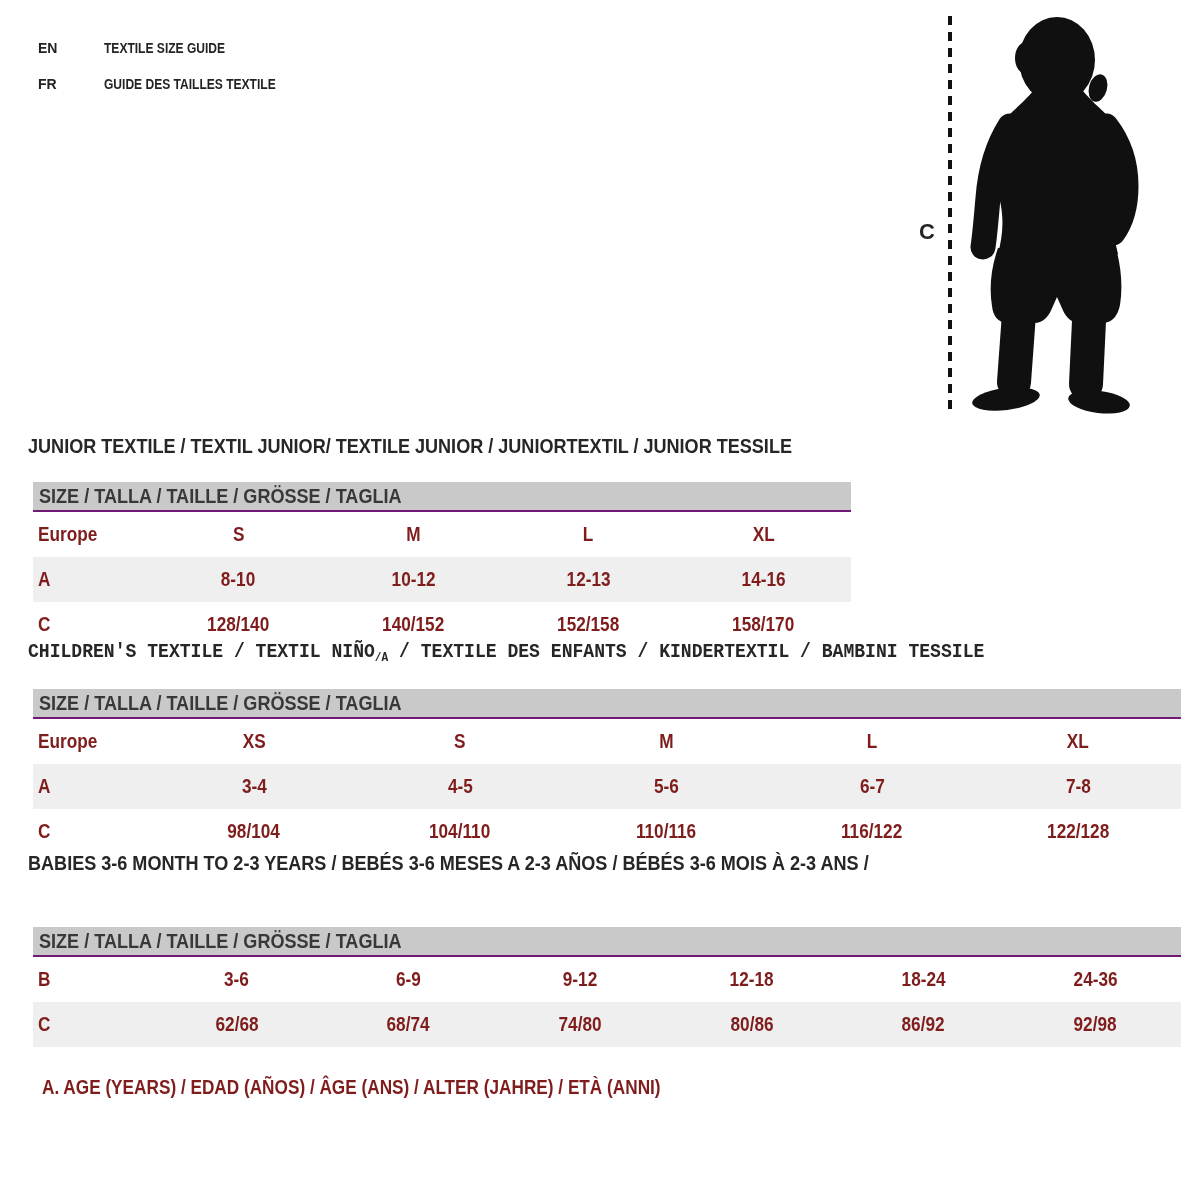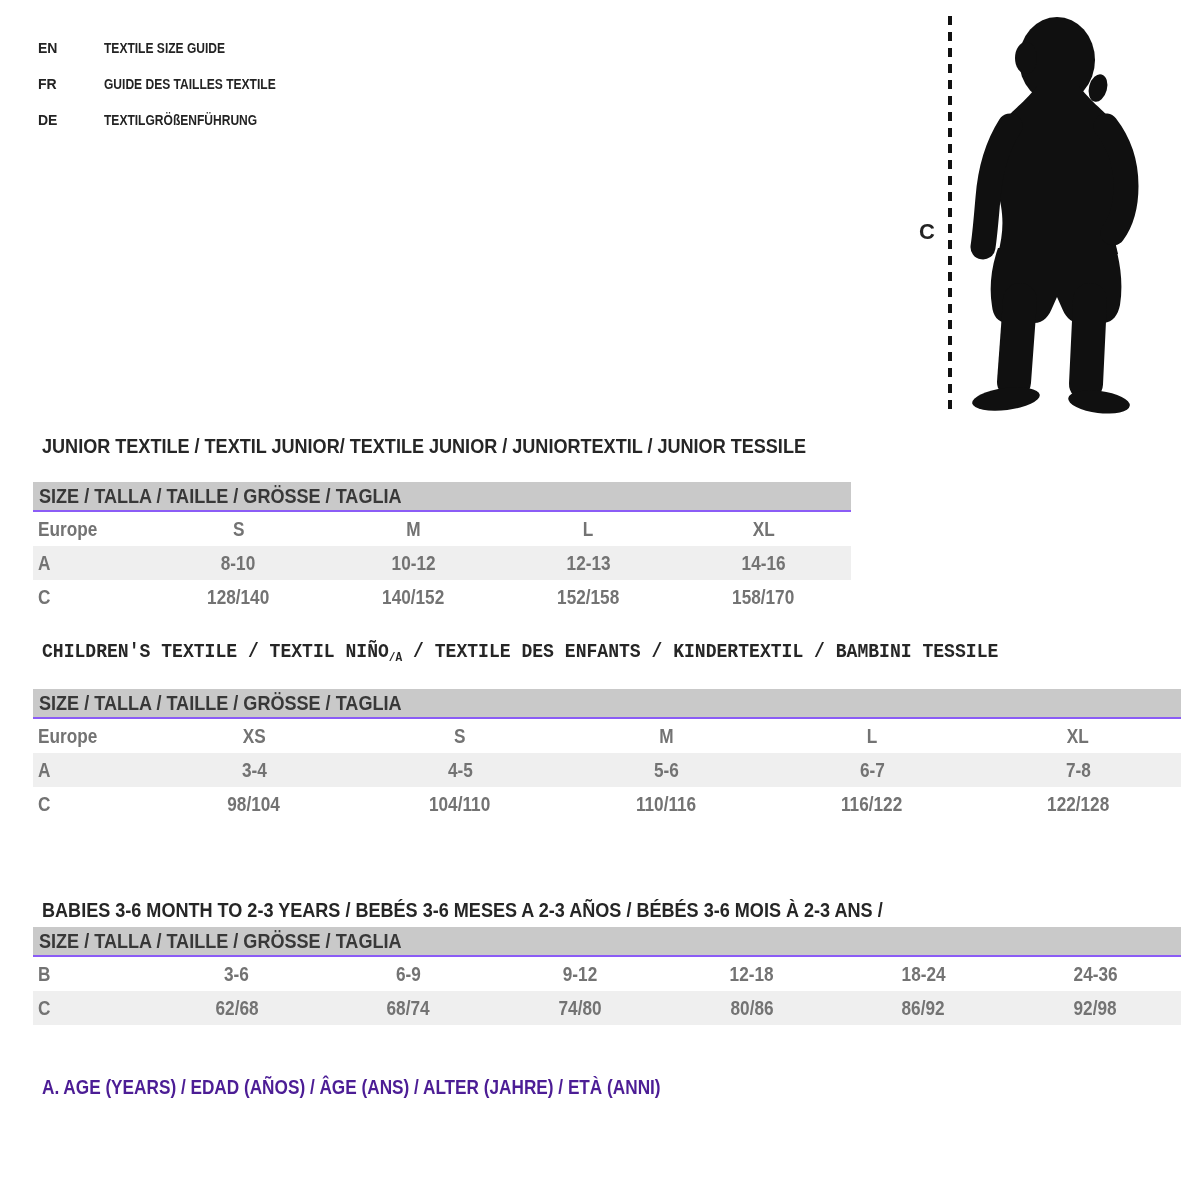--- a/index.html
+++ b/index.html
@@ -16,66 +16,62 @@
   .lang-code { width:66px; }
 
   
   .fig-line { position:absolute; left:944px; top:12px; }
   .fig-c { position:absolute; left:912px; top:219px; width:30px; font-size:22px; text-align:center; }
   .silhouette { position:absolute; left:958px; top:10px; }
   .silhouette .fill { fill:var(--silhouette,#111); }
   .silhouette .limb { stroke:var(--silhouette,#111); fill:none; stroke-linecap:round; }
 
   
-  .sec-title { position:absolute; left:42px; margin:0; font-size:21px; font-weight:bold; color:#262626; }
+  .sec-title { position:absolute; left:28px; margin:0; font-size:21px; font-weight:bold; color:#262626; }
   #title1 { top:434px; } #title2 { top:640px;font-family:Liberation Mono, monospace; }
-  #title3a { top:851px;margin-top:47px; } #title3b { top:883px; }
+  #title3a { top:851px; } #title3b { top:883px; }
   .sub { font-size:13px; position:relative; top:4px; }
 
   
   .size-bar {
     position:absolute; left:33px; height:30px; box-sizing:border-box;
-    background:var(--header-bar,#c9c9c9); border-bottom:2px solid #8b5cf6;
+    background:var(--header-bar,#c9c9c9); border-bottom:2px solid #701a75;
     display:flex; align-items:center; padding-left:6px; font-size:21px; color:#383838;
   }
   #bar1 { top:482px; width:818px; }
   #bar2 { top:689px; width:1148px; }
   #bar3 { top:927px; width:1148px; }
 
   
   table.size-table { position:absolute; left:33px; border-collapse:collapse; table-layout:fixed; font-size:20px; }
   #table1 { top:512px; width:818px; }
   #table2 { top:719px; width:1148px; }
   #table3 { top:957px; width:1148px; }
-  table.size-table td { height:34px; padding:0; text-align:center; color:#737373; }
+  table.size-table td { height:45px; padding:0; text-align:center; color:#7f1d1d; }
   table.size-table td:first-child { text-align:left; padding-left:5px; }
   table.size-table tr:nth-child(2) { background:var(--row-stripe,#efefef); }
   col.label-col { width:118px; }
 
   
   .legend { position:absolute; left:42px; top:1072px; }
-  .legend-line { height:31px; display:flex; align-items:center; font-size:20px; color:#4c1d95; }
+  .legend-line { height:31px; display:flex; align-items:center; font-size:20px; color:#7f1d1d; }
 </style>
 </head>
 <body>
 
 <div class="page">
 
   <div class="langs">
     <div class="lang-row">
       <span class="lang-code">EN</span>
       <span class="cond">TEXTILE SIZE GUIDE</span>
     </div>
     <div class="lang-row">
       <span class="lang-code">FR</span>
       <span class="cond">GUIDE DES TAILLES TEXTILE</span>
-    </div>
-    <div class="lang-row">
-      <span class="lang-code">DE</span>
-      <span class="cond">TEXTILGRÖßENFÜHRUNG</span>
     </div>
   </div>
 
   <svg class="fig-line" width="12" height="406">
     <line x1="6" y1="4" x2="6" y2="402" stroke="#111" stroke-width="4" stroke-dasharray="9 7"></line>
   </svg>
   <div class="fig-c">C</div>
   <svg class="silhouette" width="186" height="410" viewBox="0 0 186 410">
     <g>
       <ellipse class="fill" cx="99" cy="50" rx="38" ry="43"></ellipse>

